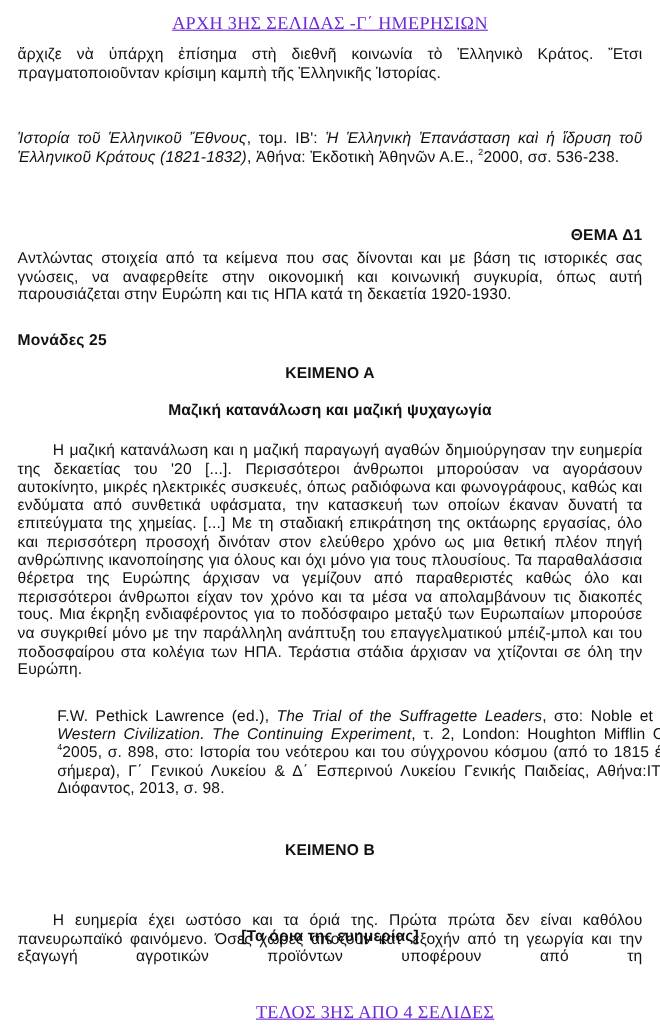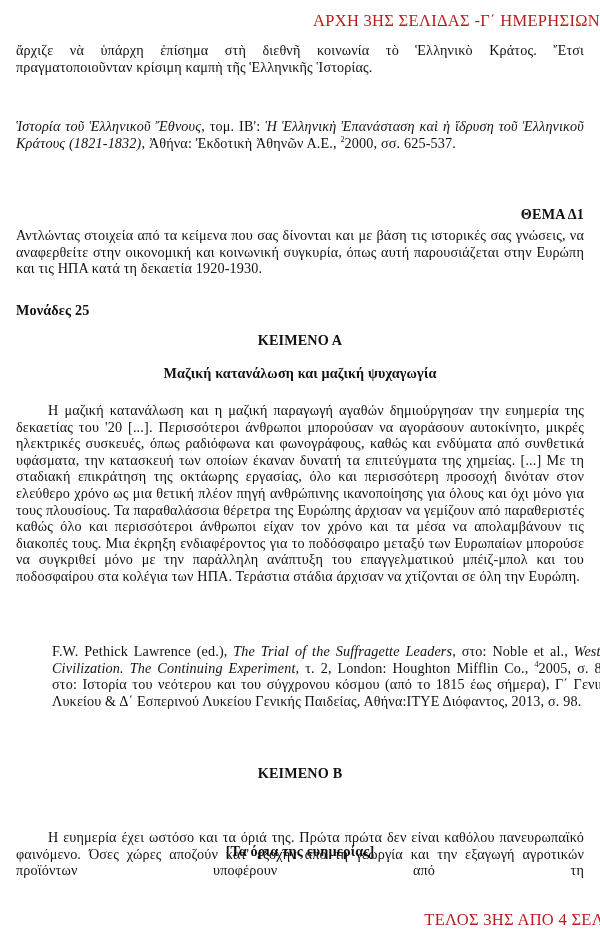--- a/index.html
+++ b/index.html
@@ -1,19 +1,19 @@
 <!DOCTYPE html>
 <html><head>
   <meta charset="utf-8">
   <style>
     html, body { margin: 0; padding: 0; background: #ffffff; }
     body { width: 600px; height: 933px; overflow: hidden; position: relative; color: #111; }
-    .hdr { position: absolute; left: 0; width: 600px; text-align: right;
-           font-family: "Liberation Serif", serif; font-size: 16.5px; letter-spacing: 0.3px; color: #b91c1c; }
-    .p { font-family: Liberation Serif, serif; font-size: 14.2px; line-height: 16.6px;
+    .hdr { position: absolute; left: 0; width: 600px; text-align: center;
+           font-family: "Liberation Serif", serif; font-size: 16.5px; text-decoration: underline; letter-spacing: 0.3px; color: #6d28d9; }
+    .p { font-family: Liberation Sans, sans-serif; font-size: 14.2px; line-height: 16.6px;
          text-align: justify; margin: 0; position: absolute; left: 16px; width: 568px; letter-spacing: 0.15px; }
     .p.last-left { text-align-last: left; }
     .indent { text-indent: 32px; }
     .bold { font-weight: bold; }
     .center { text-align: center; }
     .right { text-align: left; }
     i { font-style: italic; }
     sup { font-size: 8px; vertical-align: 6px; line-height: 0; }
     .justify-all { text-align: justify; text-align-last: justify; }
   </style>
@@ -21,21 +21,21 @@
 <body>
 
 <div class="hdr" style="top:11px;">ΑΡΧΗ 3ΗΣ ΣΕΛΙΔΑΣ -Γ΄ ΗΜΕΡΗΣΙΩΝ</div>
 
 <p class="p justify-all" style="top:42px;">ἄρχιζε νὰ ὑπάρχη ἐπίσημα στὴ διεθνῆ κοινωνία τὸ Ἑλληνικὸ Κράτος. Ἔτσι</p>
 <p class="p" style="top:59px; text-align:left;">πραγματοποιοῦνταν κρίσιμη καμπὴ τῆς Ἑλληνικῆς Ἱστορίας.</p>
 
 <p class="p last-left" style="top:118px;">
   <i>Ἱστορία τοῦ Ἑλληνικοῦ Ἔθνους</i><span>, τομ. ΙΒ':</span>
   <i>Ἡ Ἑλληνικὴ Ἐπανάσταση καὶ ἡ ἵδρυση τοῦ Ἑλληνικοῦ Κράτους (1821-1832)</i><span>, Ἀθήνα: Ἐκδοτικὴ Ἀθηνῶν Α.Ε.,</span>
-  <sup>2</sup><span>2000, σσ. 625-537.</span>
+  <sup>2</sup><span>2000, σσ. 536-238.</span>
 </p>
 
 <p class="p bold" style="top:206px; text-align:right;">ΘΕΜΑ Δ1</p>
 <p class="p last-left" style="top:227px;">Αντλώντας στοιχεία από τα κείμενα που σας δίνονται και με βάση τις ιστορικές σας γνώσεις, να αναφερθείτε στην οικονομική και κοινωνική συγκυρία, όπως αυτή παρουσιάζεται στην Ευρώπη και τις ΗΠΑ κατά τη δεκαετία 1920-1930.</p>
 <p class="p bold right" style="top:302px;">Μονάδες 25</p>
 
 <p class="p bold center" style="top:332px;">ΚΕΙΜΕΝΟ Α</p>
 <p class="p bold center" style="top:365px;">Μαζική κατανάλωση και μαζική ψυχαγωγία</p>
 <p class="p indent last-left" style="top:402px;">Η μαζική κατανάλωση και η μαζική παραγωγή αγαθών δημιούργησαν την ευημερία της δεκαετίας του '20 [...]. Περισσότεροι άνθρωποι μπορούσαν να αγοράσουν αυτοκίνητο, μικρές ηλεκτρικές συσκευές, όπως ραδιόφωνα και φωνογράφους, καθώς και ενδύματα από συνθετικά υφάσματα, την κατασκευή των οποίων έκαναν δυνατή τα επιτεύγματα της χημείας. [...] Με τη σταδιακή επικράτηση της οκτάωρης εργασίας, όλο και περισσότερη προσοχή δινόταν στον ελεύθερο χρόνο ως μια θετική πλέον πηγή ανθρώπινης ικανοποίησης για όλους και όχι μόνο για τους πλουσίους. Τα παραθαλάσσια θέρετρα της Ευρώπης άρχισαν να γεμίζουν από παραθεριστές καθώς όλο και περισσότεροι άνθρωποι είχαν τον χρόνο και τα μέσα να απολαμβάνουν τις διακοπές τους. Μια έκρηξη ενδιαφέροντος για το ποδόσφαιρο μεταξύ των Ευρωπαίων μπορούσε να συγκριθεί μόνο με την παράλληλη ανάπτυξη του επαγγελματικού μπέιζ-μπολ και του ποδοσφαίρου στα κολέγια των ΗΠΑ. Τεράστια στάδια άρχισαν να χτίζονται σε όλη την Ευρώπη.</p>
 

